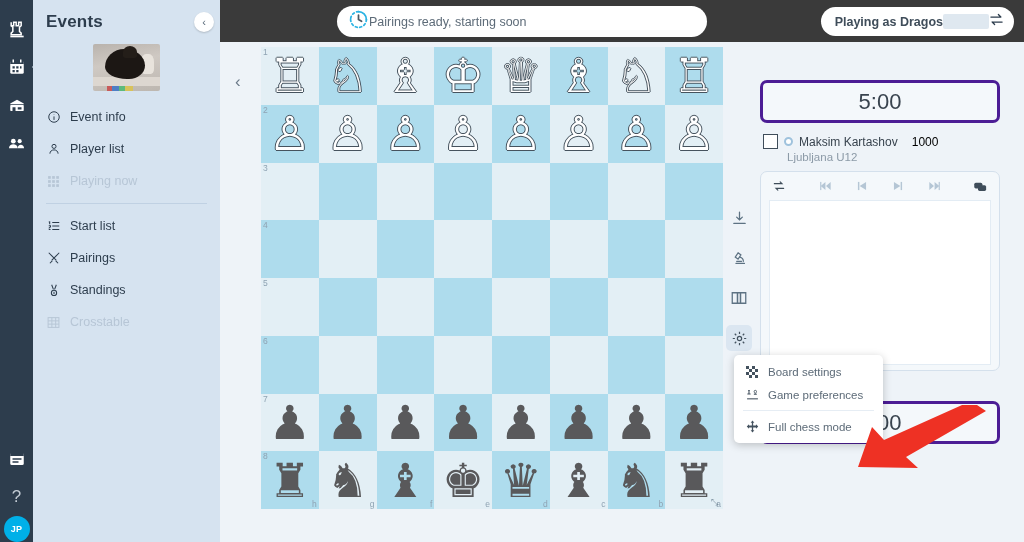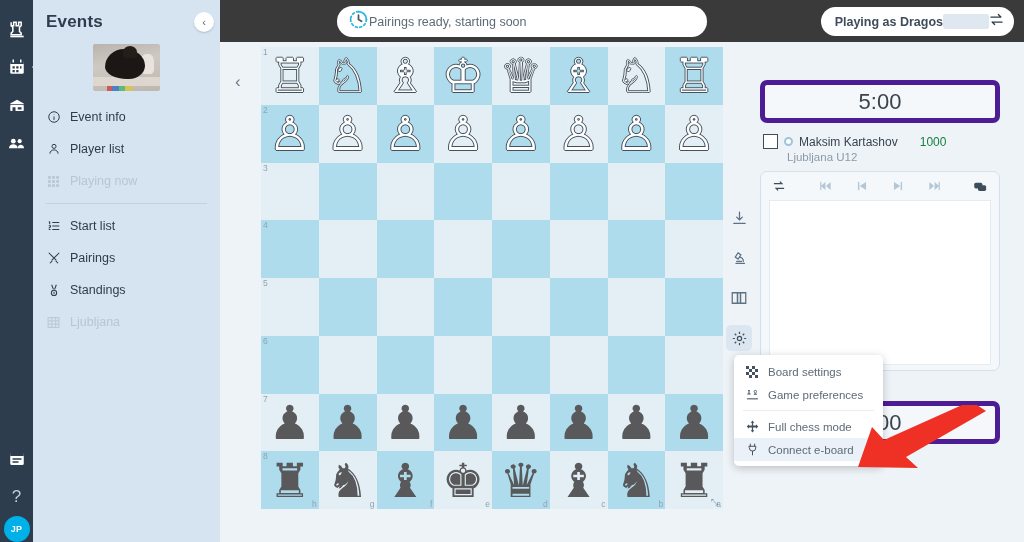--- a/index.html
+++ b/index.html
@@ -165,38 +165,38 @@
   .tool {
     width: 26px; height: 26px; border-radius: 5px;
     display: flex; align-items: center; justify-content: center;
     color: #5d7283;
   }
   .tool.active { background: #dbe6f1; }
 
   
   .rpanel { position: absolute; left: 540px; top: 80px; width: 250px; }
   .clock {
-    width: 240px; height: 43px; border: 5px solid #4c1d95; border-radius: 7px;
+    width: 240px; height: 43px; border: 3px solid #4c1d95; border-radius: 7px;
     background: #f4f8fb;
     display: flex; align-items: center; justify-content: center;
     font-size: 22px; color: #39444f;
   }
   .pl-row {
     display: flex; align-items: center; gap: 6px; margin-top: 11px;
     padding-left: 3px;
   }
   .pl-box {
     width: 15px; height: 15px; border: 1.5px solid #3f4d5a; background: #fff;
   }
   .pl-dot {
     width: 9px; height: 9px; border-radius: 50%;
     border: 2px solid #9fc2dd; background: #fff;
   }
   .pl-name { font-size: 12px; color: #39444f; }
-  .pl-rating { font-size: 12px; color: #15803d; margin-left: 16px; }
+  .pl-rating { font-size: 12px; color: #000000; margin-left: 8px; }
   .pl-club { font-size: 11.5px; color: #8c9aa7; margin: 2px 0 0 27px; }
 
   .moves {
     margin-top: 8px; width: 240px; height: 200px;
     border: 1px solid #d4e0ec; border-radius: 7px; background: #f4f8fb;
     overflow: hidden;
   }
   .moves-bar {
     height: 28px; display: flex; align-items: center;
     padding: 0 11px; gap: 0; color: #5d7283;
@@ -360,21 +360,21 @@
           </span>
         <span>Standings</span>
       </div>
       <div class="sb-item dim">
         <span class="ico">
           <svg width="13" height="13" viewBox="0 0 24 24" fill="none" stroke="#b7c6d6" stroke-width="1.8">
             <rect x="2" y="3" width="20" height="18"></rect>
               <path d="M2 9h20M2 15h20M9 3v18M16 3v18"></path>
           </svg>
           </span>
-        <span>Ljubljana</span>
+        <span>Crosstable</span>
       </div>
     </div>
   </div>
 
   <div class="main">
 
     <div class="topbar">
       <div class="status-pill">
         <span>
           <svg width="21" height="21" viewBox="0 0 24 24" fill="none" stroke="#2bb3e3" stroke-width="2" stroke-linecap="round">
@@ -669,29 +669,19 @@
     </div>
     <div class="menu-div"></div>
     <div class="menu-item">
       <span class="mi">
         <svg width="13" height="13" viewBox="0 0 24 24" fill="#44525f">
           <path d="M12 1l3.4 4h-2.2v5.2h5.2V8L22.6 12 18.4 16v-2.2h-5.2V19h2.2L12 23l-3.4-4h2.2v-5.2H5.6V16L1.4 12 5.6 8v2.2h5.2V5H8.6z"></path>
         </svg>
         </span>
       <span>Full chess mode</span>
     </div>
-    <div class="menu-item hl">
-      <span class="mi">
-        <svg width="13" height="13" viewBox="0 0 24 24" fill="none" stroke="#44525f" stroke-width="1.8" stroke-linecap="round">
-          <path d="M8 2v4M16 2v4"></path>
-            <path d="M6 6h12v3a6 6 0 0 1-6 6 6 6 0 0 1-6-6z"></path>
-            <path d="M12 15v7"></path>
-        </svg>
-        </span>
-      <span>Connect e-board</span>
-    </div>
   </div>
 
   <svg class="arrow" width="150" height="80" viewBox="0 0 150 80">
     <path d="M146 6 L66 52 L78 63 L18 62 L32 22 L44 35 L131 -4 Z" fill="#ee3124"></path>
   </svg>
 
 </div>
 
 </body></html>

